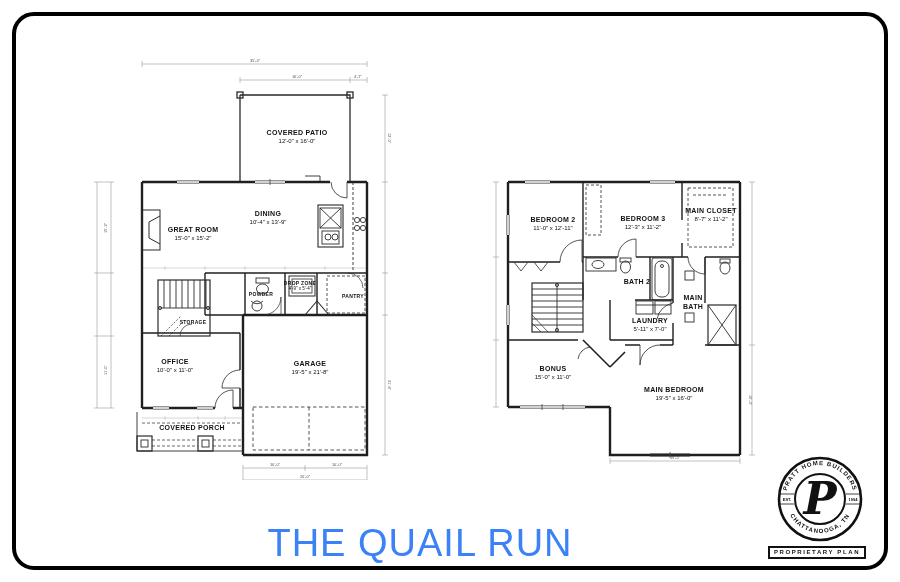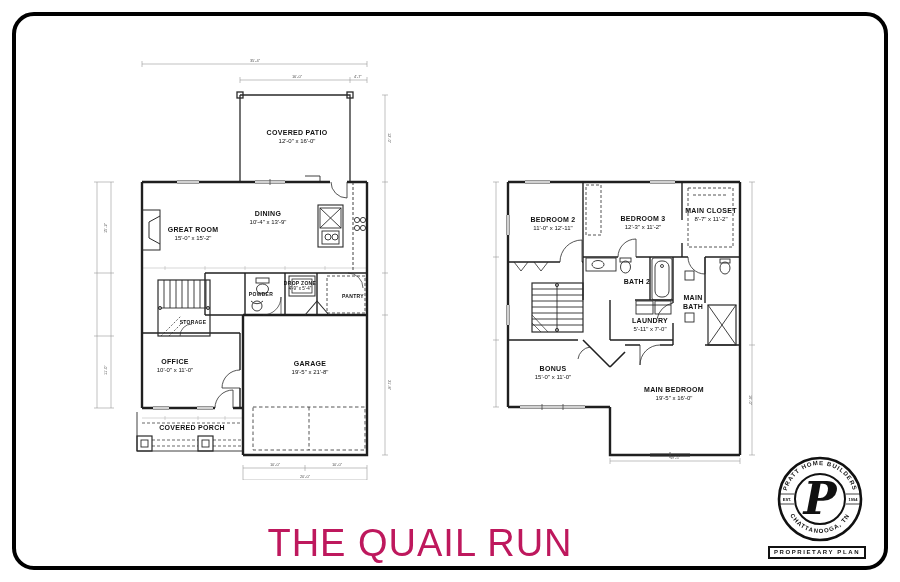--- a/index.html
+++ b/index.html
@@ -10,21 +10,21 @@
   .plan{position:absolute;}
   .plan svg{display:block;}
   .room-label{position:absolute;transform:translate(-50%,-50%);text-align:center;
               color:#111;line-height:1.25;pointer-events:none;}
   .room-label .rn{font-weight:bold;font-size:7px;letter-spacing:.3px;white-space:nowrap;}
   .room-label .rd{font-size:6px;white-space:nowrap;}
   .room-label.small .rn{font-size:5px;}
   .room-label.small .rd{font-size:4.5px;}
   .room-label.wrap .rn{white-space:normal;width:30px;}
   .title{position:absolute;left:230px;top:522px;width:380px;text-align:center;
-         font-size:38px;letter-spacing:1px;color:#be185d;}
+         font-size:38px;letter-spacing:1px;color:#3b82f6;}
   .banner{position:absolute;left:768px;top:546px;width:98px;height:13px;
           border:2px solid #111;box-sizing:border-box;text-align:center;
           font-size:6px;font-weight:bold;letter-spacing:1.6px;line-height:9px;color:#111;}
   .logo{position:absolute;left:759px;top:439px;}
   svg text{fill:#111;}
   .dimtxt{fill:#555;font-size:4px;font-family:"Liberation Sans",sans-serif;}
 </style>
 </head>
 <body>
 

